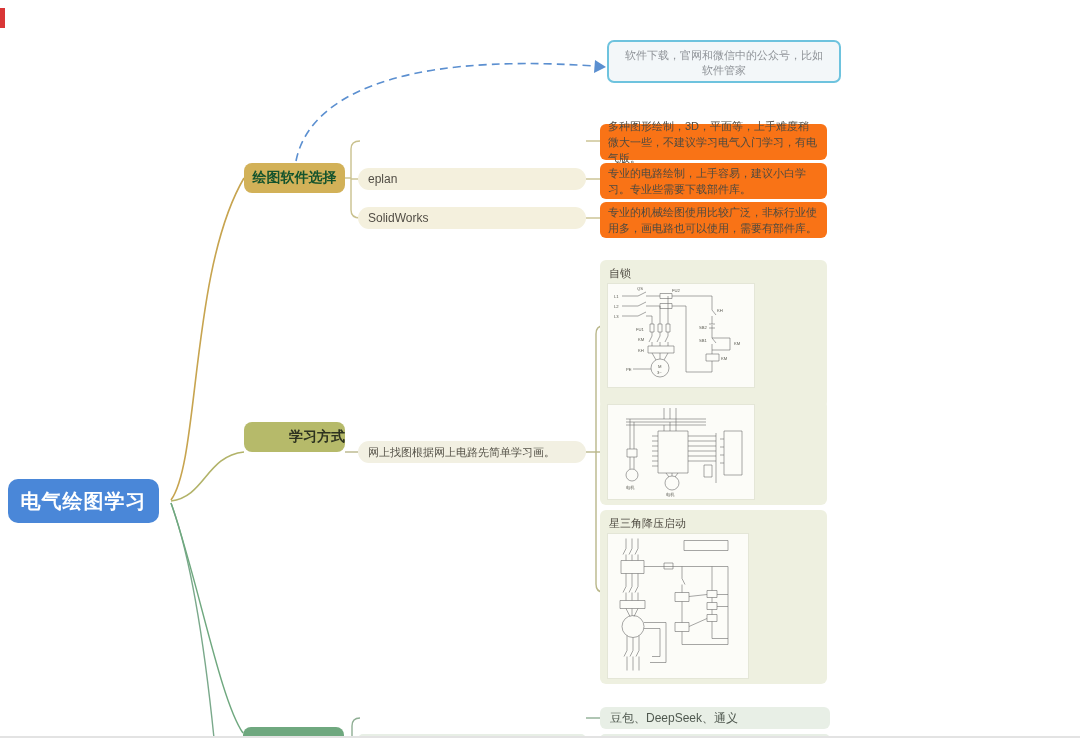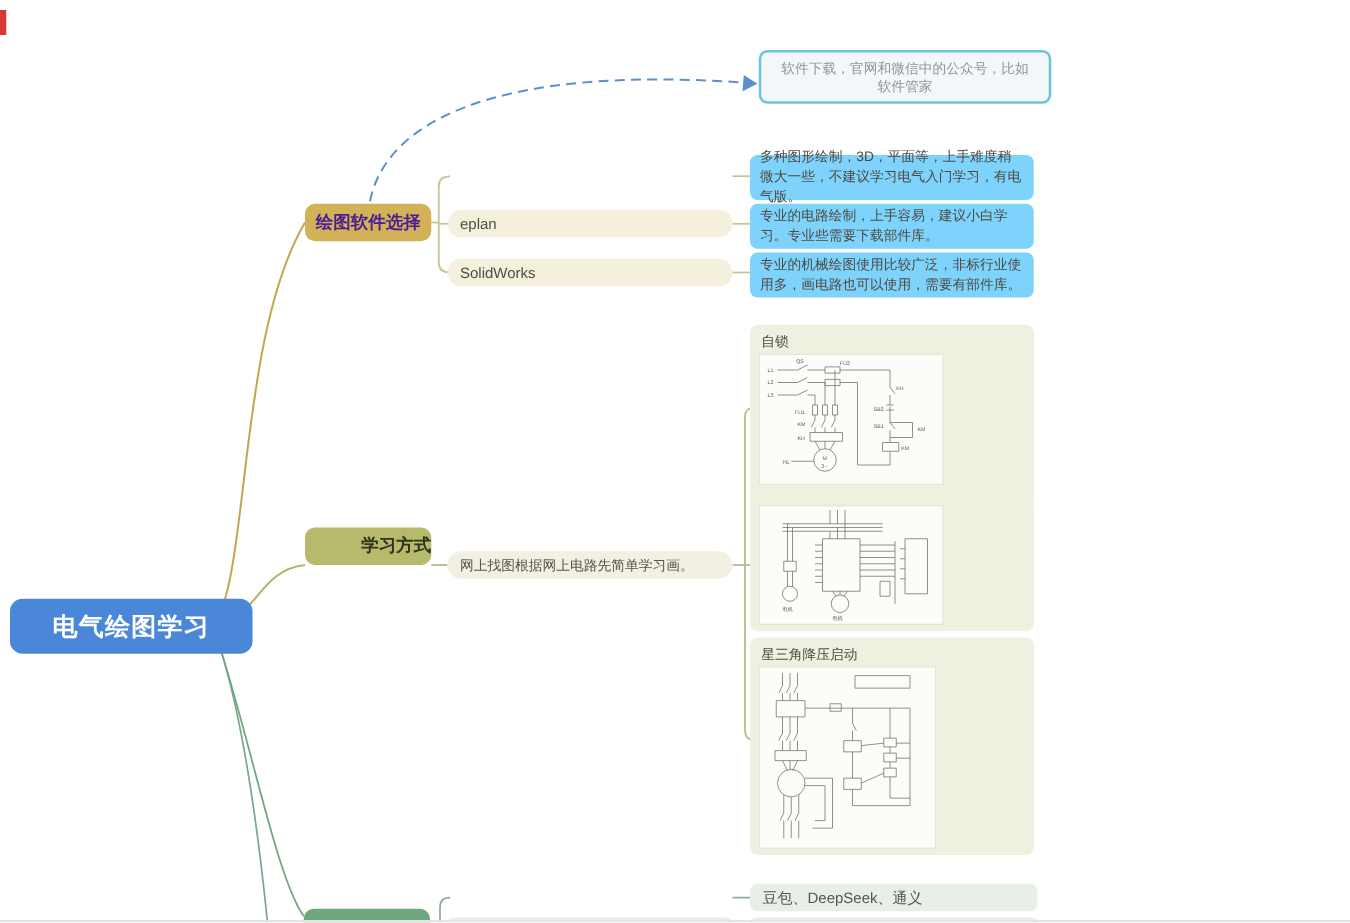--- a/index.html
+++ b/index.html
@@ -1,41 +1,41 @@
 <!DOCTYPE html>
 <html><head>
 <meta charset="utf-8">
 <style>
   html,body{margin:0;padding:0;background:#ffffff;}
   body{font-family:"Liberation Sans","DejaVu Sans",sans-serif;}
   .canvas{position:relative;width:1080px;height:738px;background:#ffffff;overflow:hidden;}
   .abs{position:absolute;box-sizing:border-box;}
   svg.layer{position:absolute;left:0;top:0;width:1080px;height:738px;pointer-events:none;}
 
-  .root-node{left:8px;top:479px;width:194px;height:44px;background:#4a87d8;border-radius:10px;
+  .root-node{left:8px;top:479px;width:151px;height:44px;background:#4a87d8;border-radius:10px;
     display:flex;align-items:center;justify-content:center;color:#ffffff;font-size:20px;font-weight:bold;letter-spacing:1px;}
   .branch-node{width:101px;height:30px;border-radius:8px;display:flex;align-items:center;justify-content:center;
-    font-size:14px;font-weight:bold;color:#4c1d95;}
+    font-size:14px;font-weight:bold;color:#14532d;}
   .branch-software{left:244px;top:163px;background:#d2b158;}
   .branch-learning{left:244px;top:422px;background:#b6ba6a;color:#2e3320;justify-content:flex-end;}
   .branch-ai{left:243px;top:727px;width:101px;height:24px;background:#6fa87f;border-radius:8px;}
 
   .note-box{left:607px;top:40px;width:234px;height:43px;background:#f3f7f9;border:2px solid #6ec3de;border-radius:7px;
     color:#8f9398;font-size:11px;line-height:15px;text-align:center;padding:6px 12px 0 12px;}
 
   .crow{left:358px;width:228px;height:22px;background:#f4f0dd;border-radius:11px;display:flex;align-items:center;
     padding-left:10px;font-size:12px;color:#514d45;}
   .crow-cad{top:130px;}
   .crow-eplan{top:168px;}
   .crow-sw{top:207px;}
   .crow-method{top:441px;background:#f2f0e2;font-size:11px;color:#565349;}
   .crow-ai{top:707px;background:#e8efe6;color:#4f584f;}
   .crow-partial{top:734px;background:#e8efe6;height:10px;}
 
-  .desc{left:600px;width:227px;height:36px;background:#7dd3fc;border-radius:6px;font-size:11px;line-height:16px;
+  .desc{left:600px;width:227px;height:36px;background:#f97316;border-radius:6px;font-size:11px;line-height:16px;
     color:#4e4a40;padding:2px 8px;display:flex;align-items:center;}
   .desc-cad{top:124px;}
   .desc-eplan{top:163px;}
   .desc-sw{top:202px;}
   .desc-ai{top:707px;width:230px;height:22px;background:#e8efe6;color:#4f584f;font-size:12px;border-radius:6px;padding:0 10px;}
   .desc-partial{top:734px;width:230px;height:10px;background:#e8efe6;border-radius:6px;}
 
   .imgblock{left:600px;width:227px;background:#eef0e0;border-radius:6px;}
   .block1{top:260px;height:148px;}
   .block2{top:400px;height:105px;}

